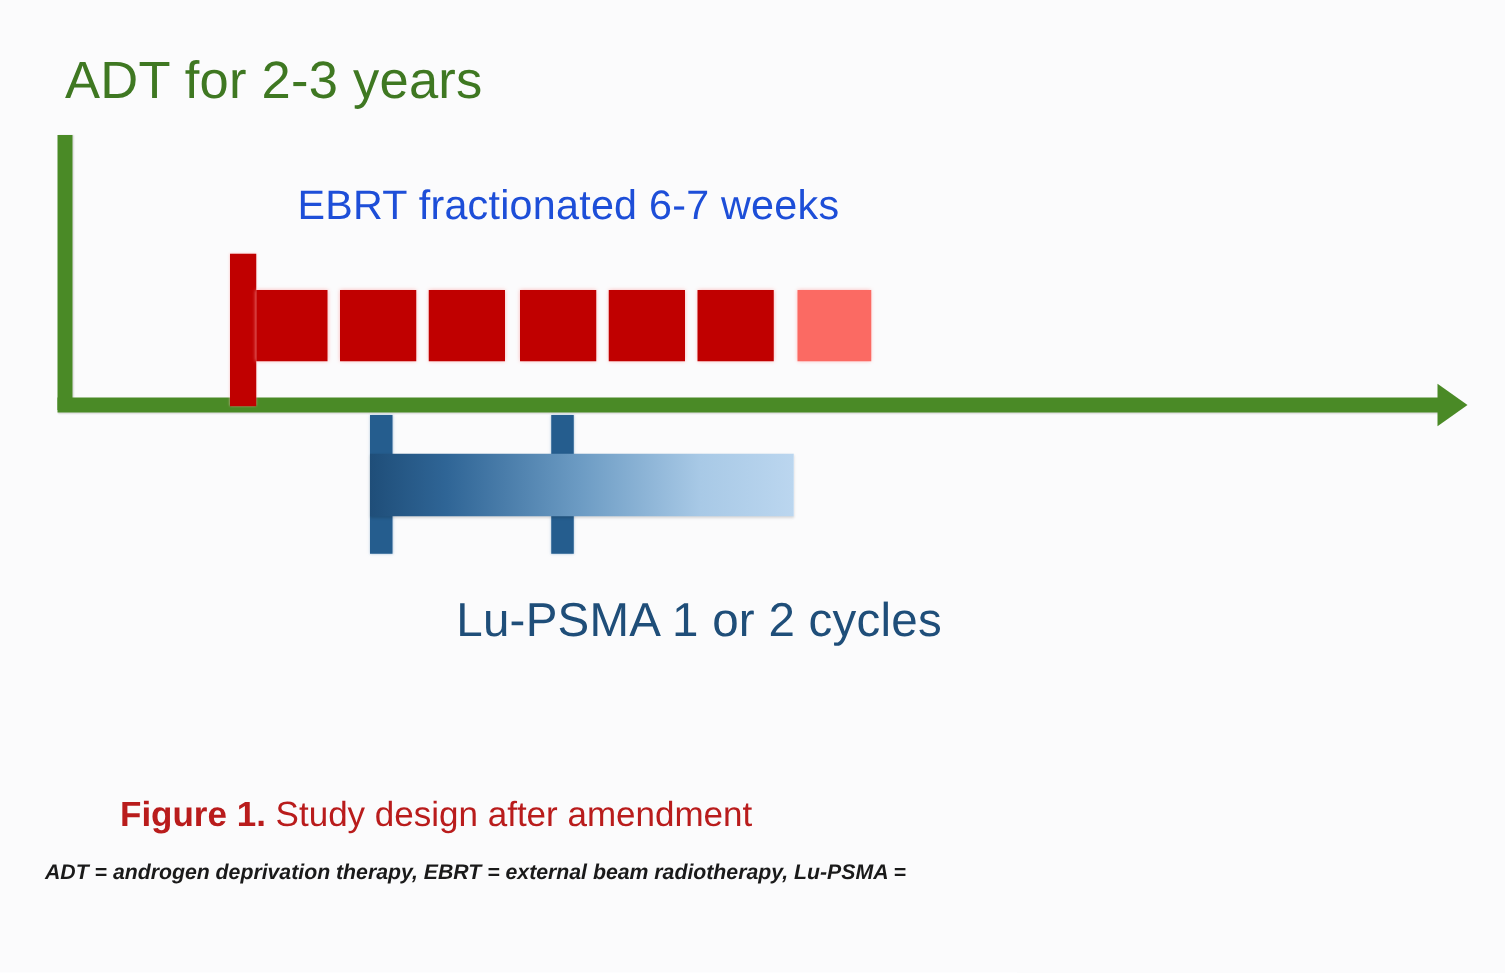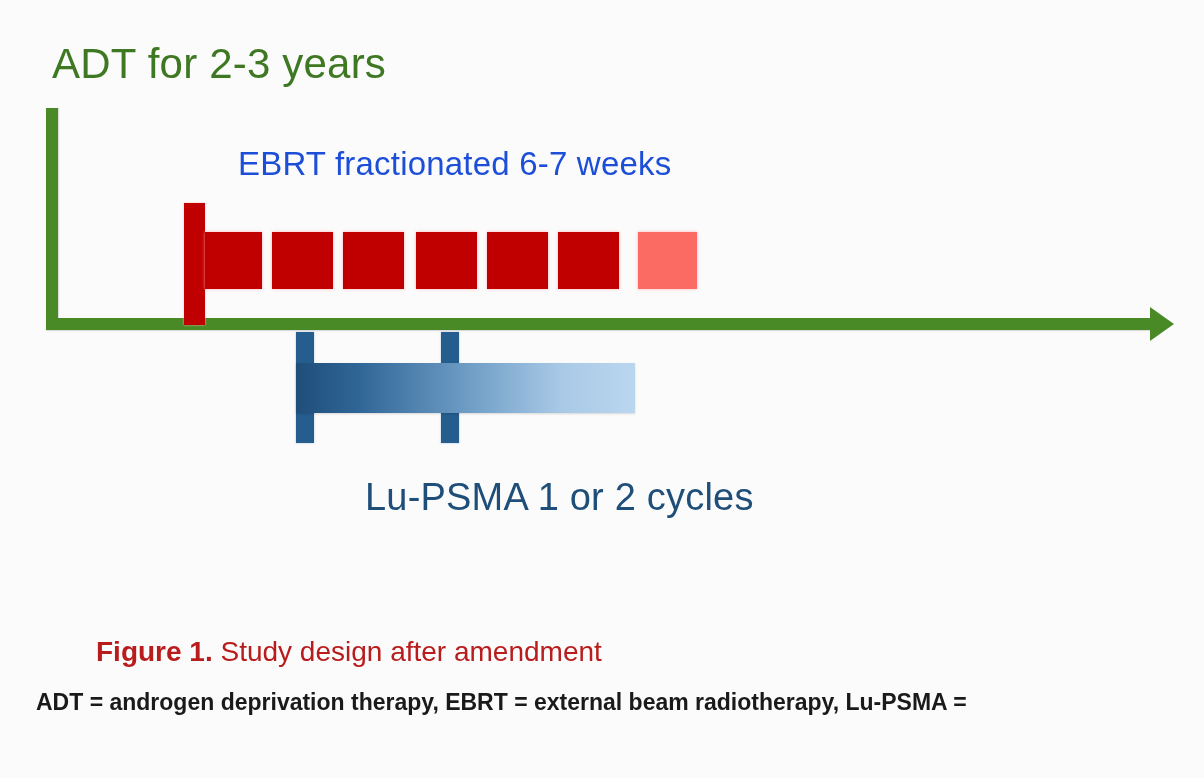--- a/index.html
+++ b/index.html
@@ -129,21 +129,22 @@
     margin-left: 44px;
   }
   .caption-title b {
     font-weight: bold;
   }
   .caption-note {
     position: absolute;
     left: 36px;
     top: 686px;
     width: 1110px;
-    font-size: 23px;
+    font-size: 17px;
+    font-style: italic;
     font-weight: 600;
     color: #1a1a1a;
     line-height: 1.42;
   }
 </style>
 </head>
 <body>
 
 <div id="figure-root">
 

